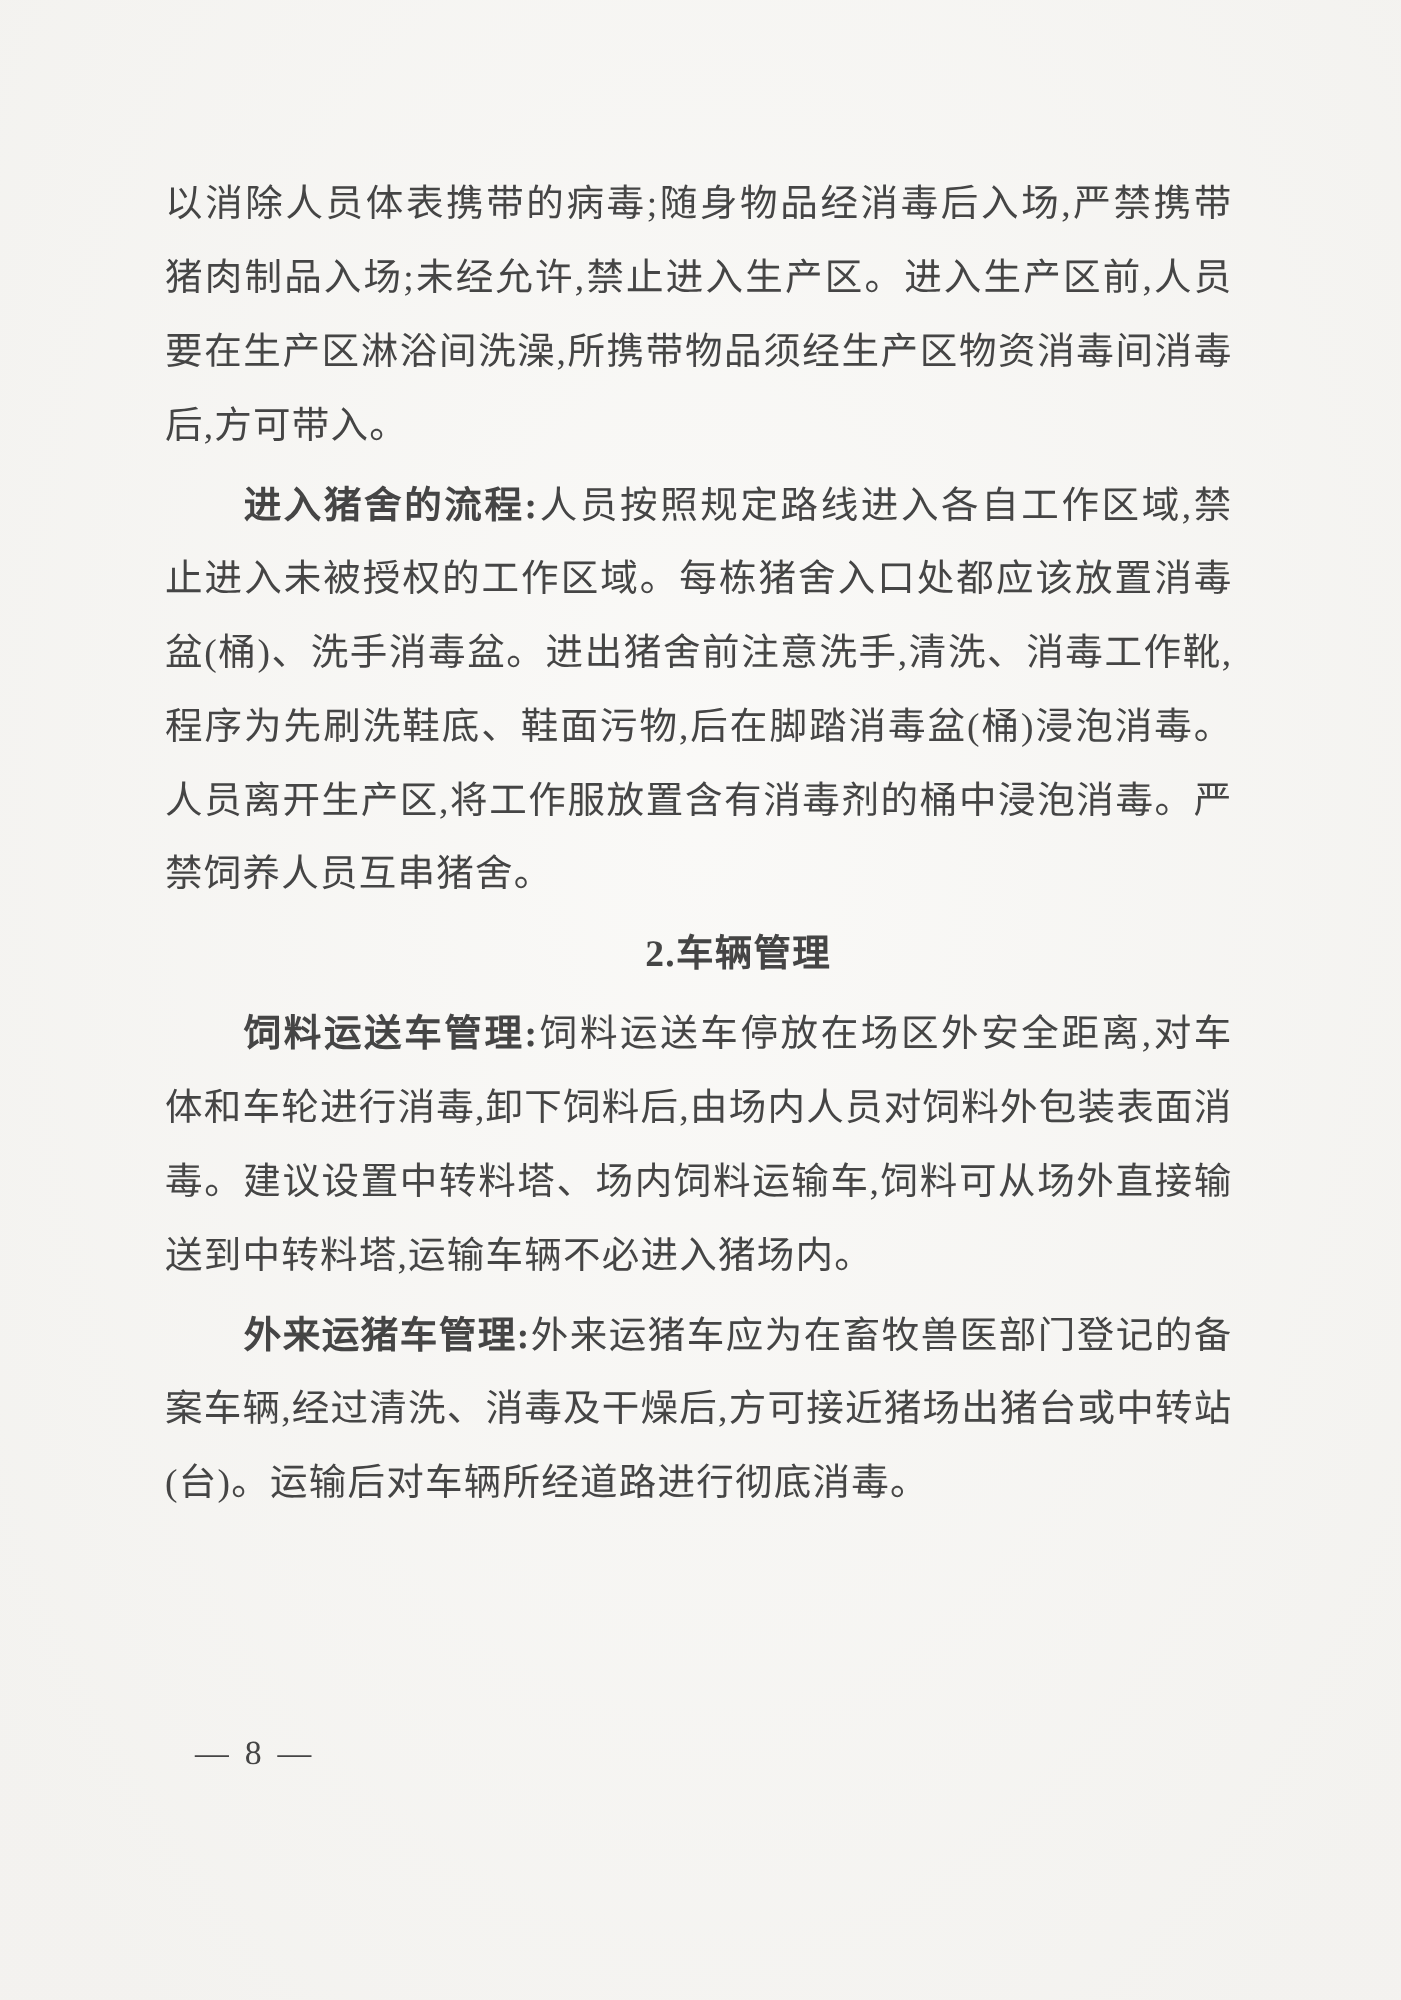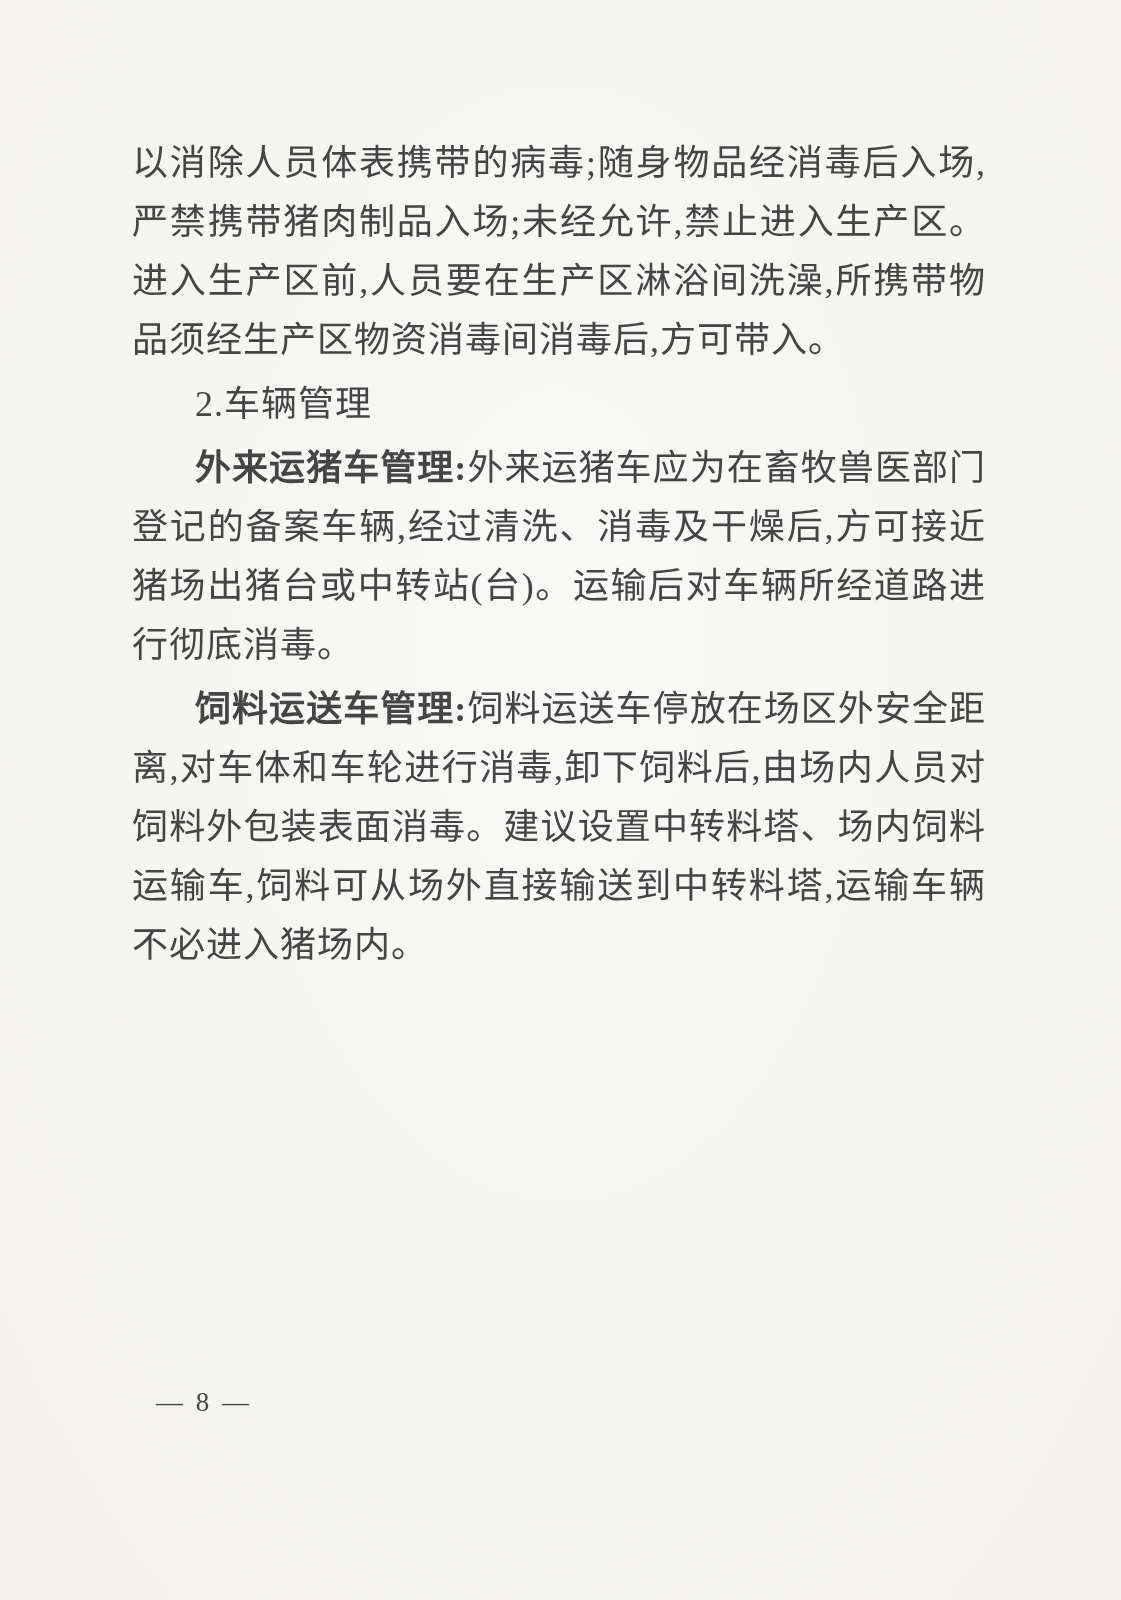--- a/index.html
+++ b/index.html
@@ -18,55 +18,56 @@
   .page{
     position:absolute;inset:0;
     background:
       radial-gradient(ellipse at 50% 40%, rgba(255,255,255,0.35), rgba(0,0,0,0.015) 90%),
       var(--paper);
   }
   .doc{
     position:absolute;
     left:132px;top:134px;
     width:854px;
-    font-size:36px;
+    font-size:30px;
     line-height:59px;
     color:var(--ink);
     text-align:justify;
     text-justify:inter-ideograph;
     letter-spacing:1px;
   }
   .para{margin:0 0 5px 0;}
   .para.indent{text-indent:63px;}
   .lead{font-weight:700;}
-  .para.heading{font-weight:400;text-align:left;}
+  .para.heading{font-weight:700;text-align:center;}
   .page-footer{
     position:absolute;
     left:156px;top:1386px;
     font-size:27px;
     line-height:32px;
     color:var(--ink);
     letter-spacing:3px;
     font-family:"Liberation Serif","DejaVu Serif",serif;
   }
 </style>
 </head>
 <body>
 
 <div class="page">
 
   <main class="doc">
 
     <p class="para"><span>以消除人员体表携带的病毒;随身物品经消毒后入场,严禁携带猪肉制品入场;未经允许,禁止进入生产区。进入生产区前,人员要在生产区淋浴间洗澡,所携带物品须经生产区物资消毒间消毒后,方可带入。</span></p>
 
+    <p class="para indent"><strong class="lead">进入猪舍的流程:</strong><span>人员按照规定路线进入各自工作区域,禁止进入未被授权的工作区域。每栋猪舍入口处都应该放置消毒盆(桶)、洗手消毒盆。进出猪舍前注意洗手,清洗、消毒工作靴,程序为先刷洗鞋底、鞋面污物,后在脚踏消毒盆(桶)浸泡消毒。人员离开生产区,将工作服放置含有消毒剂的桶中浸泡消毒。严禁饲养人员互串猪舍。</span></p>
 
     <p class="para indent heading"><span>2.车辆管理</span></p>
 
 
+    <p class="para indent"><strong class="lead">饲料运送车管理:</strong><span>饲料运送车停放在场区外安全距离,对车体和车轮进行消毒,卸下饲料后,由场内人员对饲料外包装表面消毒。建议设置中转料塔、场内饲料运输车,饲料可从场外直接输送到中转料塔,运输车辆不必进入猪场内。</span></p>
+
     <p class="para indent"><strong class="lead">外来运猪车管理:</strong><span>外来运猪车应为在畜牧兽医部门登记的备案车辆,经过清洗、消毒及干燥后,方可接近猪场出猪台或中转站(台)。运输后对车辆所经道路进行彻底消毒。</span></p>
-
-    <p class="para indent"><strong class="lead">饲料运送车管理:</strong><span>饲料运送车停放在场区外安全距离,对车体和车轮进行消毒,卸下饲料后,由场内人员对饲料外包装表面消毒。建议设置中转料塔、场内饲料运输车,饲料可从场外直接输送到中转料塔,运输车辆不必进入猪场内。</span></p>
 
   </main>
 
   <footer class="page-footer"><span>— 8 —</span></footer>
 
 </div>
 
 </body></html>

